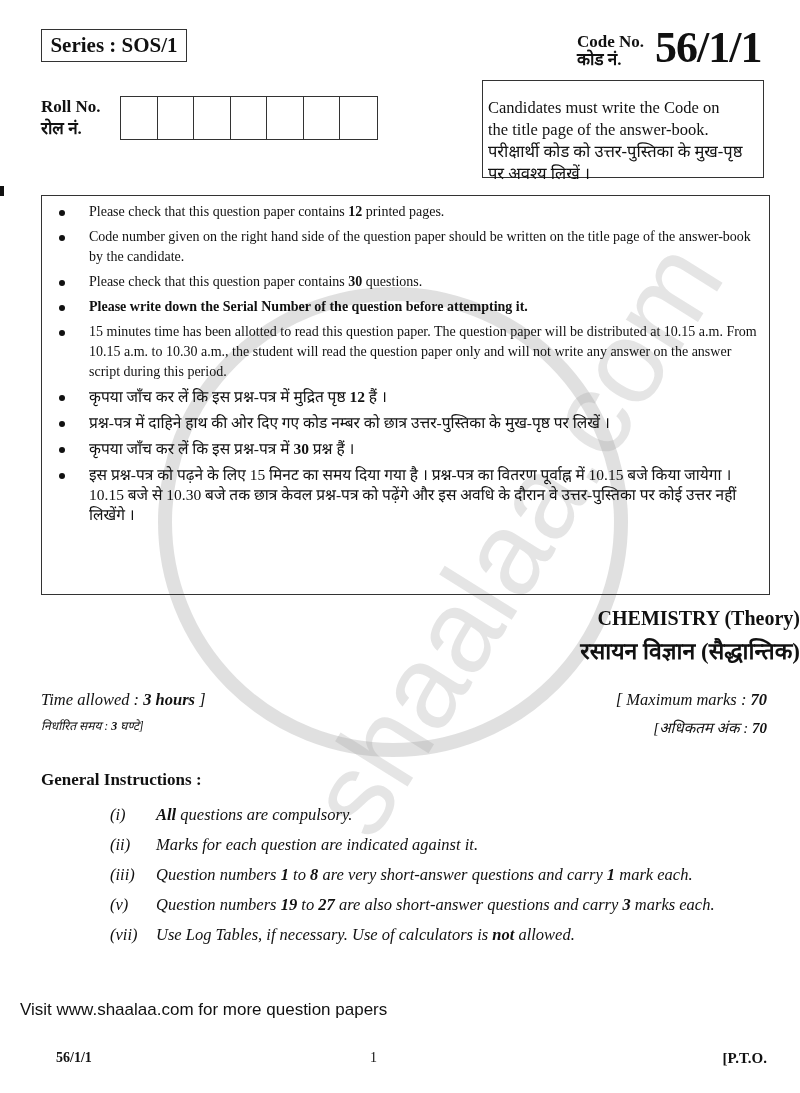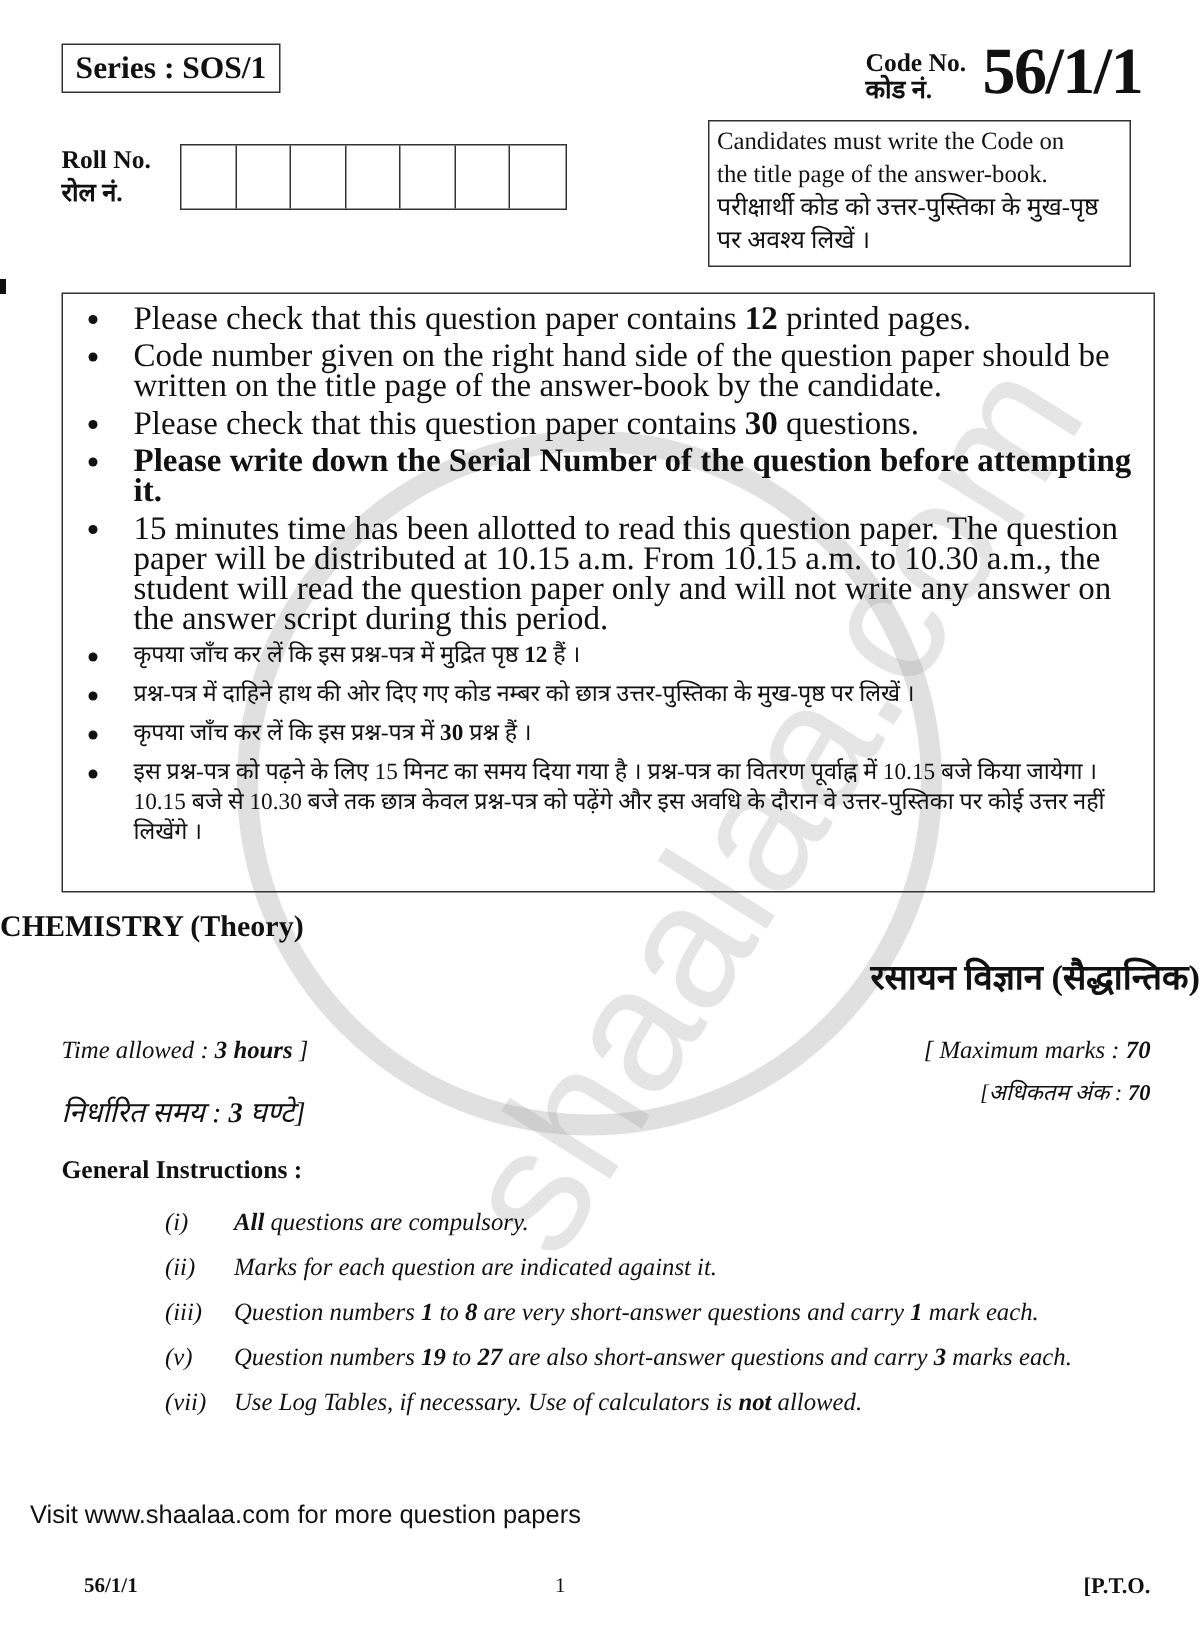--- a/index.html
+++ b/index.html
@@ -19,45 +19,45 @@
     .roll-label { left: 41px; top: 96px; font-weight: bold; font-size: 17px; line-height: 22px; }
     .roll-boxes { left: 120px; top: 96px; display: flex; height: 44px; border: 1.5px solid #333; }
     .roll-cell { width: 36.5px; height: 100%; border-right: 1.5px solid #333; }
     .roll-cell:last-child { border-right: none; }
 
     
     .code-label { left: 577px; top: 33px; font-weight: bold; font-size: 17px; line-height: 18px; }
     .code-num { left: 655px; top: 26px; font-weight: bold; font-size: 44px; line-height: 44px; letter-spacing: -1px; }
 
     .code-box {
-      left: 472px; top: 80px; width: 282px; height: 98px;
-      border: 1.5px solid #333; padding: 2px 5px;
+      left: 482px; top: 80px; width: 282px; height: 98px;
+      border: 1.5px solid #333; padding: 16px 5px;
       font-size: 16.5px; line-height: 22px;
     }
 
     .left-mark { left: 0px; top: 186px; width: 4px; height: 10px; background: #111; }
 
     
     .instr-box {
       left: 41px; top: 195px; width: 729px; height: 400px;
       border: 1.5px solid #333;
     }
     .instr-list { position: absolute; left: 14px; top: 6px; right: 8px; list-style: none; }
-    .instr-list li { position: relative; padding-left: 33px; font-size: 22px; line-height: 20px; margin-bottom: 5px; }
+    .instr-list li { position: relative; padding-left: 33px; font-size: 14px; line-height: 20px; margin-bottom: 5px; }
     .instr-list li::before {
       content: ""; position: absolute; left: 3px; top: 8px; width: 6px; height: 6px; background: #111; border-radius: 50%;
     }
     .instr-list li.hi { font-size: 15.5px; line-height: 20px; margin-bottom: 6px; }
 
     
-    .title-en { left: 0; width: 800px; top: 607px; text-align: left; font-weight: bold; font-size: 20px; }
+    .title-en { left: 0; width: 800px; top: 607px; text-align: right; font-weight: bold; font-size: 20px; }
     .title-hi { left: 0; width: 800px; top: 634px; text-align: right; font-weight: bold; font-size: 23px; }
 
     .time-en { left: 41px; top: 690px; font-style: italic; font-size: 16.5px; }
-    .time-hi { left: 41px; top: 717px; font-style: italic; font-size: 19px; margin-top: 11px; }
+    .time-hi { left: 41px; top: 717px; font-style: italic; font-size: 12px; }
     .marks-en { right: 33px; top: 690px; font-style: italic; font-size: 16.5px; text-align: right; }
     .marks-hi { right: 33px; top: 717px; font-style: italic; font-size: 15px; text-align: right; }
 
     .gen-head { left: 41px; top: 770px; font-weight: bold; font-size: 17px; }
 
     .gen-list { left: 110px; top: 800px; width: 660px; list-style: none; }
     .gen-list li { display: flex; font-style: italic; font-size: 16.5px; line-height: 30px; margin-bottom: 0px; }
     .gen-list li .num { width: 46px; flex: none; }
     .gen-list li .txt { flex: 1; }
 

